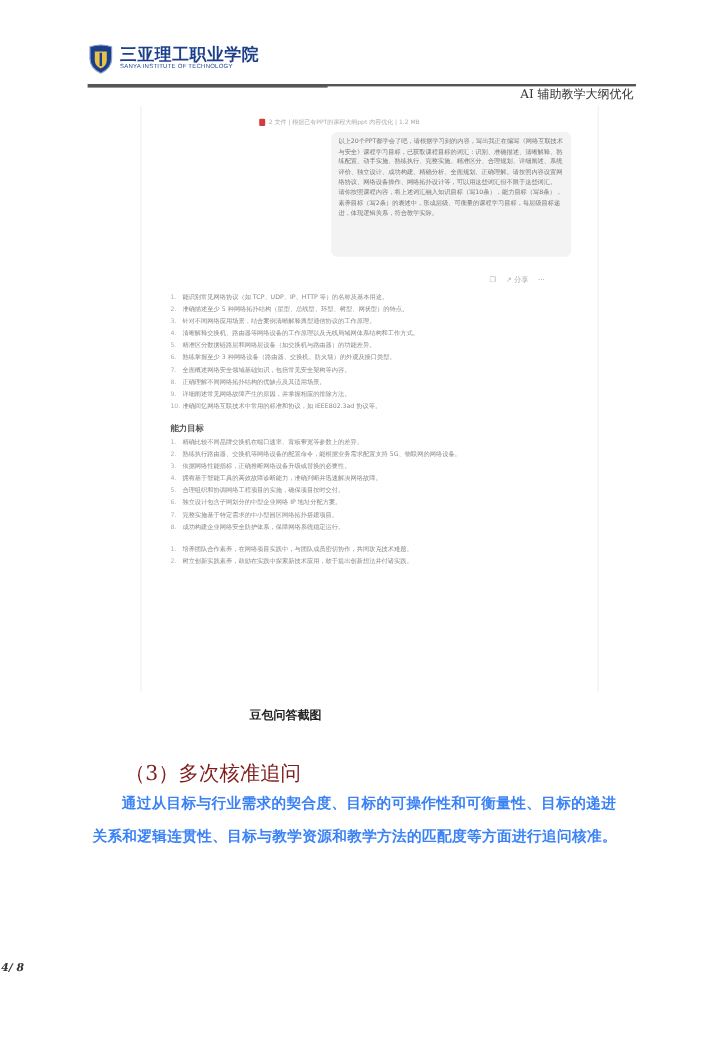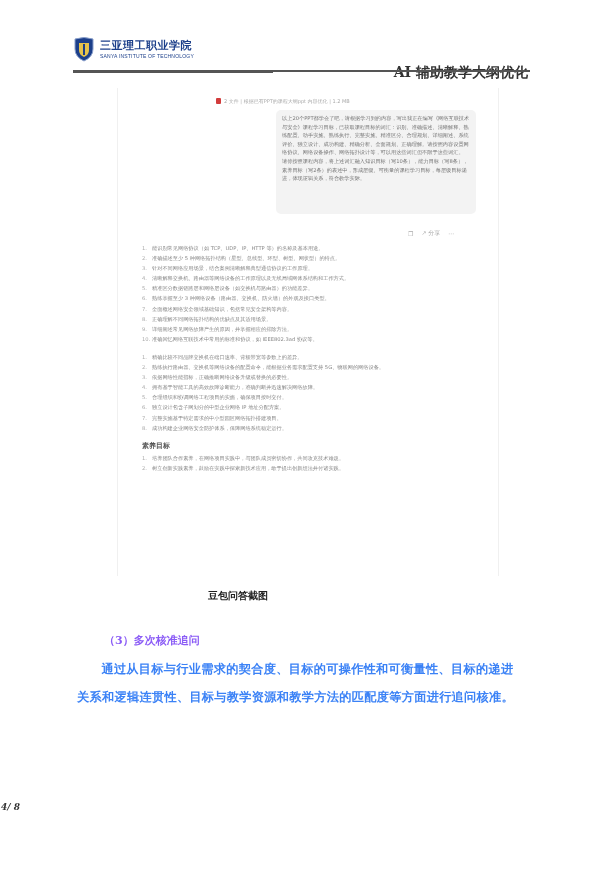--- a/index.html
+++ b/index.html
@@ -1,40 +1,40 @@
 <!DOCTYPE html>
 <html><head>
 <meta charset="utf-8">
 <style>
   html, body { margin:0; padding:0; }
   body { width:600px; height:880px; background:#ffffff; position:relative; overflow:hidden; font-family:"DejaVu Sans", sans-serif; color:#222; }
   .header-logo { position:absolute; left:73px; top:36px; display:flex; align-items:center; }
   .shield { width:22px; height:26px; position:relative; }
   .shield svg { display:block; }
   .logo-text { margin-left:5px; display:flex; flex-direction:column; }
-  .logo-cn { font-family:"DejaVu Sans", sans-serif; font-weight:bold; font-size:11px; color:#1c3f8a; letter-spacing:0.5px; line-height:14px; }
+  .logo-cn { font-family:"DejaVu Sans", sans-serif; font-weight:bold; font-size:14px; color:#1c3f8a; letter-spacing:0.5px; line-height:14px; }
   .logo-en { font-family:"Liberation Sans", sans-serif; font-size:5px; color:#1c3f8a; letter-spacing:0.2px; line-height:7px; }
   .header-rule-left { position:absolute; left:73px; top:70px; width:200px; height:3px; background:#555; }
-  .header-title { position:absolute; right:72px; top:64px; font-family:"DejaVu Serif", serif; font-weight:bold; font-size:14px; color:#333; }
+  .header-title { position:absolute; right:72px; top:72px; font-family:"DejaVu Serif", serif; font-weight:normal; font-size:10px; color:#333; }
   .header-rule-right { position:absolute; left:270px; top:70px; width:260px; height:1.5px; background:#555; }
 
   .shot { position:absolute; left:117px; top:88px; width:380px; height:488px; background:#fff; border-left:1px solid #f0f0f0; border-right:1px solid #f0f0f0; }
   .meta-line { position:absolute; left:216px; top:98px; font-size:5px; color:#aaa; white-space:nowrap; display:flex; align-items:center; gap:3px; }
   .meta-file { width:5px; height:6px; background:#d23c3c; border-radius:1px; display:inline-block; }
   .bubble { position:absolute; left:276px; top:110px; width:200px; height:104px; background:#f3f3f3; border-radius:5px; padding:4px 6px; box-sizing:border-box; font-size:5.2px; line-height:8.6px; color:#777; }
   .bubble p { margin:0; }
   .bubble-actions { position:absolute; left:408px; top:229px; font-size:6px; color:#aaa; display:flex; gap:8px; align-items:center; }
   .answer { position:absolute; left:142px; top:243px; width:340px; }
   .ans-h { font-weight:bold; font-size:7px; color:#555; margin:0 0 2px 0; line-height:10px; }
   .ans-list { list-style:none; margin:0 0 8px 0; padding:0; }
   .ans-list li { font-size:5.2px; line-height:10.1px; color:#888; white-space:nowrap; overflow:hidden; display:flex; }
   .ans-list li .num { width:10px; color:#aaa; flex:none; }
 
   .caption { position:absolute; left:0; width:476px; top:589px; text-align:center; font-family:"DejaVu Serif", serif; font-weight:bold; font-size:10px; color:#222; }
-  .sec-h { position:absolute; left:104px; top:633px; font-family:"DejaVu Serif", serif; font-weight:bold; font-size:11px; color:#8b5cf6; }
+  .sec-h { position:absolute; left:104px; top:633px; font-family:"DejaVu Serif", serif; font-weight:normal; font-size:17px; color:#7f1d1d; }
   .para { position:absolute; left:77px; top:655px; width:446px; font-family:"DejaVu Serif", serif; font-weight:bold; font-size:12.2px; line-height:28px; color:#3b82f6; text-indent:2em; letter-spacing:0.3px; }
   .page-num { position:absolute; left:1px; width:600px; top:802px; text-align:left; font-family:"DejaVu Serif", serif; font-style:italic; font-weight:bold; font-size:9px; color:#333; }
 </style>
 </head>
 <body>
 
 <div class="header-logo">
   <div class="shield">
     <svg width="22" height="26" viewBox="0 0 22 26">
       <path d="M2 3 Q11 0 20 3 L20 13 Q20 21 11 25 Q2 21 2 13 Z" fill="#1c3f8a" stroke="#8aa0cc" stroke-width="1"></path>
@@ -106,20 +106,21 @@
     <li>
         <span class="num">9.</span>
         <span>详细阐述常见网络故障产生的原因，并掌握相应的排除方法。</span>
       </li>
     <li>
         <span class="num">10.</span>
         <span>准确回忆网络互联技术中常用的标准和协议，如 IEEE802.3ad 协议等。</span>
       </li>
   </ol>
 
+  <div class="ans-h">能力目标</div>
   <ol class="ans-list">
     <li>
         <span class="num">1.</span>
         <span>精确比较不同品牌交换机在端口速率、背板带宽等参数上的差异。</span>
       </li>
     <li>
         <span class="num">2.</span>
         <span>熟练执行路由器、交换机等网络设备的配置命令，能根据业务需求配置支持 5G、物联网的网络设备。</span>
       </li>
     <li>
@@ -141,21 +142,20 @@
     <li>
         <span class="num">7.</span>
         <span>完整实施基于特定需求的中小型园区网络拓扑搭建项目。</span>
       </li>
     <li>
         <span class="num">8.</span>
         <span>成功构建企业网络安全防护体系，保障网络系统稳定运行。</span>
       </li>
   </ol>
 
-  <div class="ans-h">素养目标</div>
   <ol class="ans-list">
     <li>
         <span class="num">1.</span>
         <span>培养团队合作素养，在网络项目实践中，与团队成员密切协作，共同攻克技术难题。</span>
       </li>
     <li>
         <span class="num">2.</span>
         <span>树立创新实践素养，鼓励在实践中探索新技术应用，敢于提出创新想法并付诸实践。</span>
       </li>
   </ol>

